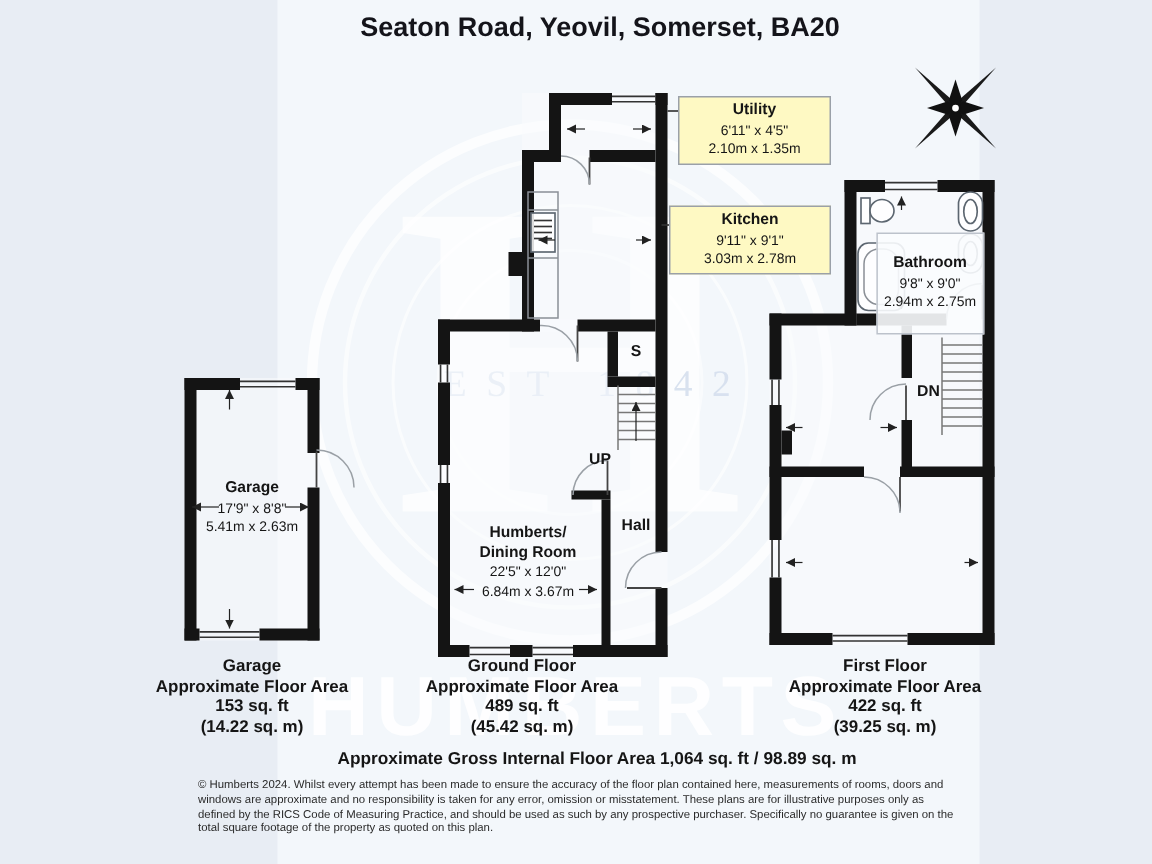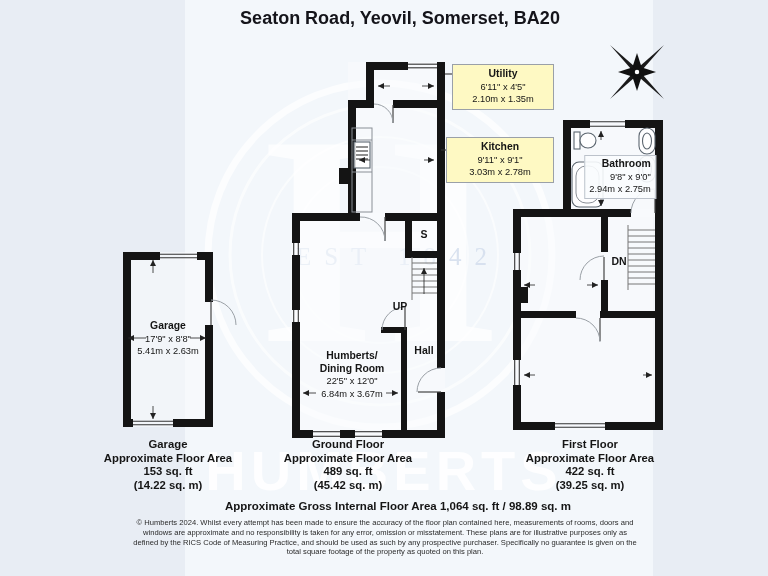--- a/index.html
+++ b/index.html
@@ -17,28 +17,28 @@
         font-weight:bold;font-size:56px;letter-spacing:5px;color:rgba(255,255,255,0.85);}
   .wm-ring{position:absolute;left:0;top:0;}
   .plans{position:absolute;left:0;top:0;}
   .title{position:absolute;left:30px;top:8px;width:740px;text-align:center;
          font-size:18px;font-weight:bold;color:#14141a;}
   .lbl{position:absolute;transform:translateX(-50%);text-align:center;line-height:12.5px;
        font-size:9.3px;white-space:nowrap;}
   .lbl .nm{font-weight:bold;font-size:10.4px;display:block;}
   .lbl span{display:block;}
   .boxed{border:1px solid #9aa0a8;background:#fef9c3;padding:3px 5px;transform:none;}
-  .bathbox{border:1px solid #bcc2cb;background:rgba(250,252,254,0.9);padding:2px 4px;text-align:right;}
+  .bathbox{border:1px solid #bcc2cb;background:rgba(250,252,254,0.9);padding:14px 4px;}
   .small-room{position:absolute;transform:translate(-50%,-50%);font-weight:bold;font-size:10.5px;}
   .footer{position:absolute;transform:translateX(-50%);text-align:center;font-weight:bold;
           font-size:11.3px;line-height:13.5px;white-space:nowrap;}
   .footer span{display:block;}
   .total{position:absolute;left:28px;top:500px;width:740px;text-align:center;
          font-weight:bold;font-size:11.5px;}
-  .disclaimer{position:absolute;left:132px;top:518px;width:506px;text-align:center;
+  .disclaimer{position:absolute;left:132px;top:518px;width:506px;
          font-size:7.6px;line-height:9.8px;color:#2a2a2a;}
   svg .w{fill:#141414;}
   svg .fillr{fill:#fafcfe;fill-opacity:0.55;}
   svg .win{stroke:#333;stroke-width:1.1;}
   svg .thin{stroke:#8a8f96;stroke-width:1;fill:none;}
   svg .arc{stroke:#9aa0a6;stroke-width:1;fill:none;}
   svg .leaf{stroke:#444;stroke-width:1.2;}
   svg .fix{stroke:#5c6670;stroke-width:1.1;fill:rgba(255,255,255,0.85);}
   svg .stair{stroke:#777;stroke-width:1;fill:none;}
   svg .dim{stroke:#222;stroke-width:0.8;}

